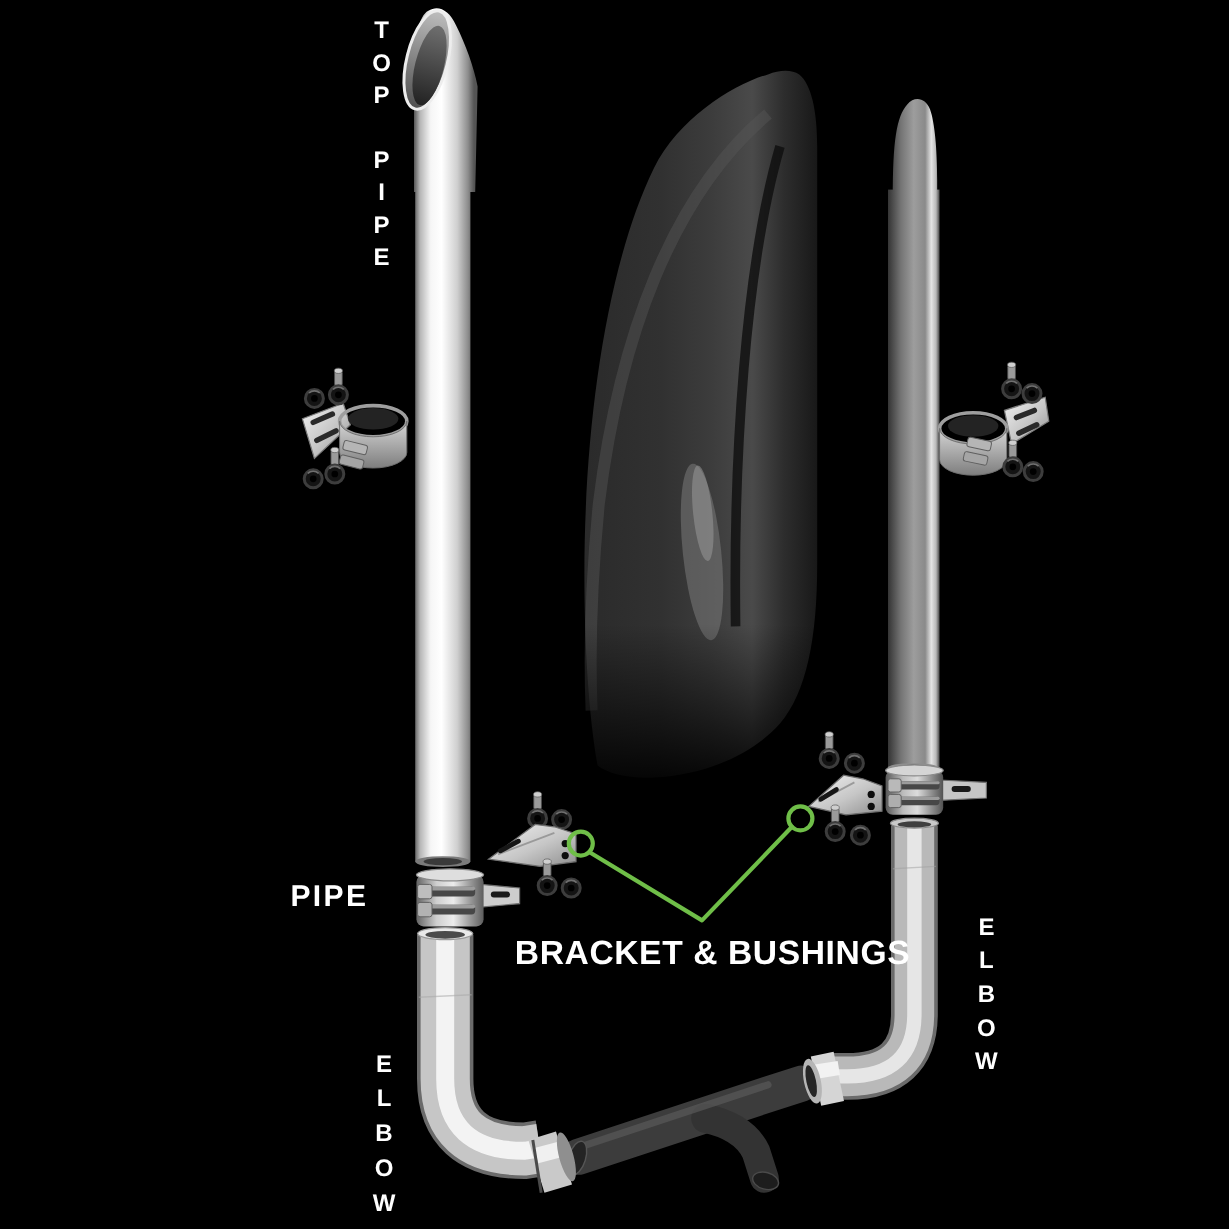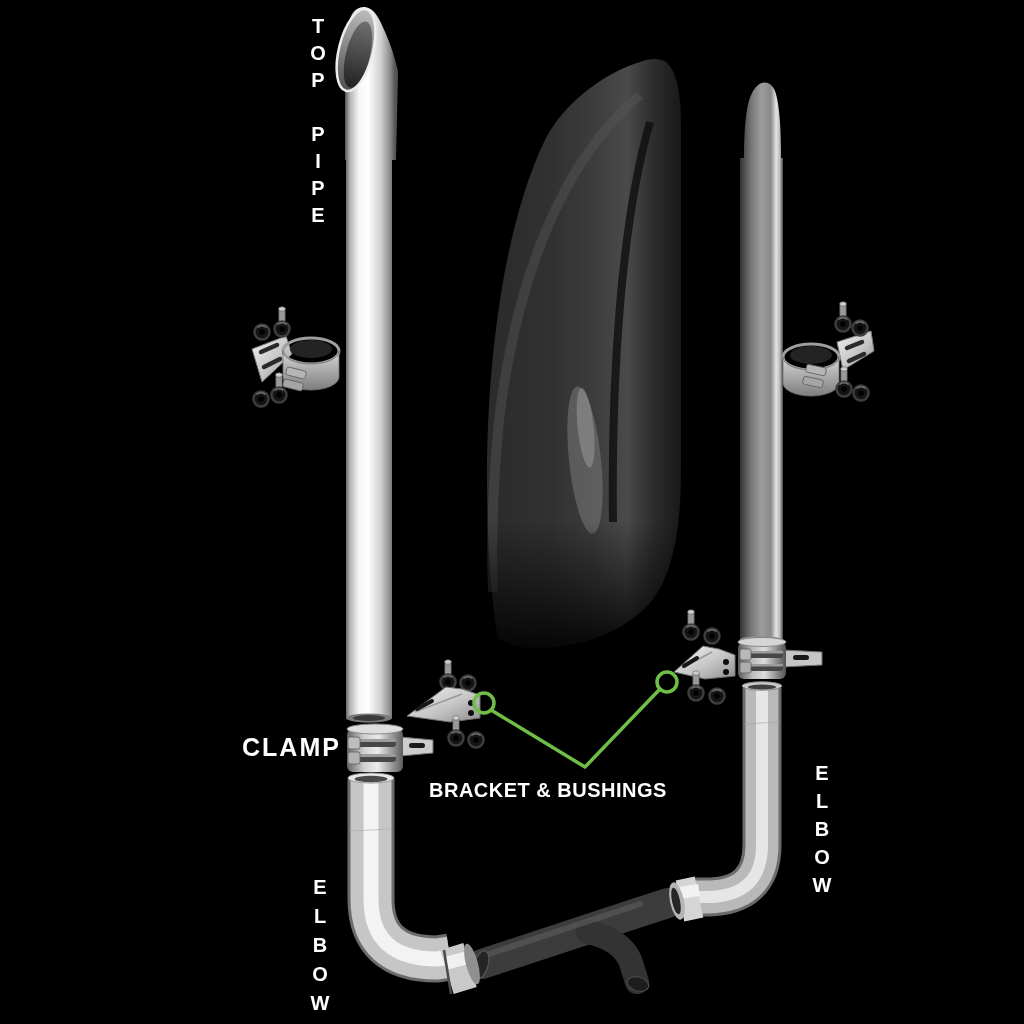--- a/index.html
+++ b/index.html
@@ -8,21 +8,21 @@
     overflow:hidden;font-family:"Liberation Sans",sans-serif;
   }
   .stage svg{position:absolute;left:0;top:0;}
   .lbl{
     position:absolute;color:#fff;font-weight:bold;line-height:1;
     white-space:pre;user-select:none;
   }
   .lbl-vert{writing-mode:vertical-rl;text-orientation:upright;}
   #lbl-top-pipe{left:308px;top:15px;font-size:20px;letter-spacing:5px;}
   #lbl-clamp{left:242px;top:735px;font-size:25px;letter-spacing:2px;}
-  #lbl-bracket-bushings{left:429px;top:780px;font-size:20px;letter-spacing:0.5px;}
+  #lbl-bracket-bushings{left:429px;top:780px;font-size:28px;letter-spacing:0.5px;}
   #lbl-elbow-left{left:310px;top:876px;font-size:20px;letter-spacing:7px;}
   #lbl-elbow-right{left:812px;top:762px;font-size:20px;letter-spacing:6px;}
 </style>
 </head>
 <body>
 
 <div class="stage">
 
 <svg width="1024" height="1024" viewBox="0 0 1024 1024" xmlns="http://www.w3.org/2000/svg">
   <defs>
@@ -263,17 +263,17 @@
   </g>
 
   <g fill="none" stroke-linecap="round" stroke-linejoin="round">
     <circle cx="484" cy="703" r="10" stroke="#6fbe48" stroke-width="3.5"></circle>
     <circle cx="667" cy="682" r="10" stroke="#6fbe48" stroke-width="3.5"></circle>
     <path d="M491,710 L585,767 L660,689" stroke="#6fbe48" stroke-width="3.5"></path>
   </g>
 </svg>
 
   <div class="lbl lbl-vert" id="lbl-top-pipe">TOP PIPE</div>
-  <div class="lbl" id="lbl-clamp">CLAMP</div>
+  <div class="lbl" id="lbl-clamp">PIPE</div>
   <div class="lbl" id="lbl-bracket-bushings">BRACKET &amp; BUSHINGS</div>
   <div class="lbl lbl-vert" id="lbl-elbow-left">ELBOW</div>
   <div class="lbl lbl-vert" id="lbl-elbow-right">ELBOW</div>
 </div>
 
 </body></html>

